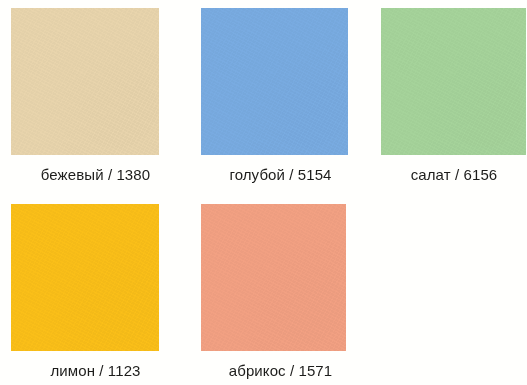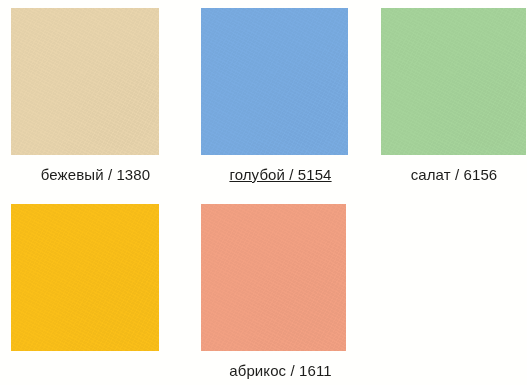--- a/index.html
+++ b/index.html
@@ -80,21 +80,21 @@
   .swatch-label {
     margin-top: 11px;
     font-size: 15px;
     line-height: 18px;
     color: #1d1d1b;
     letter-spacing: .1px;
     white-space: nowrap;
     text-align: center;
     width: 148px;
   }
-  .col-2 .swatch-label { width: 147px; text-decoration: underline; }
+  .col-2 .swatch-label { width: 147px; }
   .col-3 .swatch-label { width: 145px; }
 </style>
 </head>
 <body style="background: rgb(255, 255, 253); color: rgb(29, 29, 27);">
 
 <div id="swatch-grid">
 
   <div class="swatch-cell row-1 col-1">
     <div class="swatch-chip-wrap">
       <div class="swatch-chip" style="background-color: rgb(233, 213, 173);"></div>
@@ -113,23 +113,24 @@
     <div class="swatch-chip-wrap">
       <div class="swatch-chip" style="background-color: rgb(166, 212, 155);"></div>
     </div>
     <div class="swatch-label">салат / 6156</div>
   </div>
 
   <div class="swatch-cell row-2 col-1">
     <div class="swatch-chip-wrap">
       <div class="swatch-chip" style="background-color: rgb(251, 192, 24);"></div>
     </div>
+    <div class="swatch-label">лимон / 1123</div>
   </div>
 
 
   <div class="swatch-cell row-2 col-3">
     <div class="swatch-chip-wrap">
       <div class="swatch-chip" style="background-color: rgb(243, 161, 131);"></div>
     </div>
-    <div class="swatch-label">абрикос / 1611</div>
+    <div class="swatch-label">абрикос / 1571</div>
   </div>
 
 </div>
 
 </body></html>

